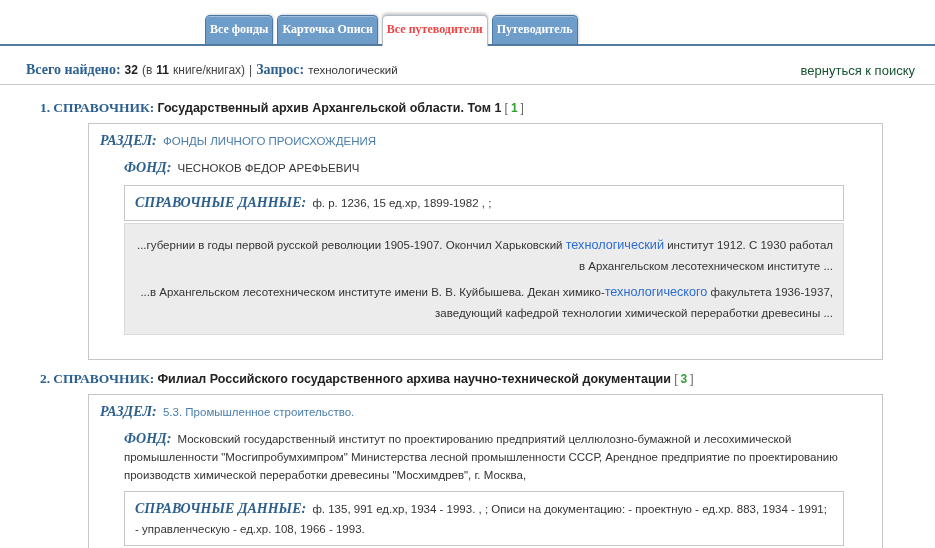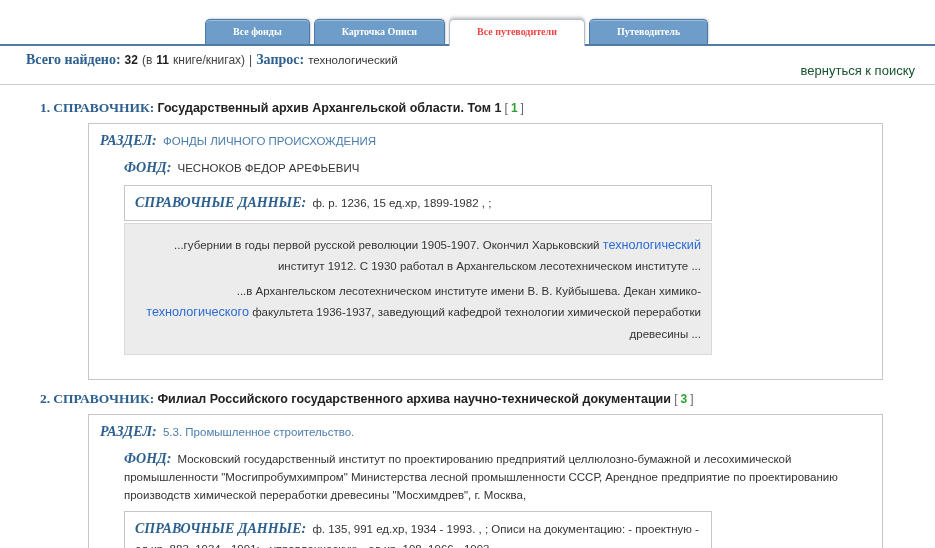--- a/index.html
+++ b/index.html
@@ -12,33 +12,33 @@
 
   
   .tabbar{
     display:flex;align-items:flex-end;gap:4px;
     padding:16px 0 0 205px;height:46px;box-sizing:border-box;
     border-bottom:2px solid #527aa3;background:#fff;
   }
   .tab{
     background:#6f9dc9;border:1px solid #4a79a7;border-bottom:none;
     border-radius:5px 5px 0 0;color:#fff;
-    font-family:"Liberation Serif","DejaVu Serif",serif;font-weight:bold;font-size:10px;
-    padding:6px 27px 7px;cursor:pointer;white-space:nowrap;
+    font-family:"Liberation Serif","DejaVu Serif",serif;font-weight:bold;font-size:12px;
+    padding:6px 4px 7px;cursor:pointer;white-space:nowrap;
     box-shadow:inset 0 1px 0 rgba(255,255,255,.35),1px -1px 2px rgba(0,0,0,.15);
   }
   .tab.active{
     background:#fff;color:#ef4444;border-color:#b3bdc7;
     margin-bottom:-2px;padding-bottom:9px;
     box-shadow:0 -2px 3px rgba(0,0,0,.22);
   }
 
   
   .found-row{
-    display:flex;justify-content:space-between;align-items:flex-start;
+    display:flex;justify-content:space-between;align-items:flex-end;
     padding:6px 20px 6px 26px;border-bottom:1px solid #c9c9c9;
   }
   .found-left > *{margin-right:4px;}
   .lbl{font-size:14px;}
   .num-b{font-weight:bold;color:#222;font-size:12px;}
   .plain{color:#444;font-size:12px;}
   .query{color:#333;font-size:11.5px;}
   .back-link{color:#14532d;font-size:13px;text-decoration:none;margin-top:11px;}
 
   
@@ -59,21 +59,21 @@
   .cnt{color:#2e9e2e;font-weight:bold;font-size:12px;margin:0 3px;}
 
   .result-box{
     margin-left:88px;width:795px;box-sizing:border-box;
     border:1px solid #c6c6c6;padding:6px 0 12px 11px;background:#fff;
   }
   .section-row{margin:3px 0 5px;}
   .section-link{color:#4a7dab;text-decoration:none;font-size:11.5px;}
   .fond-row{margin:8px 40px 6px 24px;line-height:1.55;}
   .fond-name{color:#333;}
-  .inner{margin-left:24px;width:588px;box-sizing:border-box;}
+  .inner{margin-left:24px;width:720px;box-sizing:border-box;}
   .spravka-box{
     border:1px solid #c6c6c6;background:#fff;padding:6px 10px;line-height:1.6;
   }
   .spravka-lbl{font-size:14px;}
   .spravka-text{color:#333;}
   .snippet-box{
     border:1px solid #d9d9d9;background:#ececec;
     padding:5px 10px;margin-top:2px;margin-bottom:12px;
   }
   .snippet{margin:5px 0;line-height:1.75;color:#333;text-align:right;}

